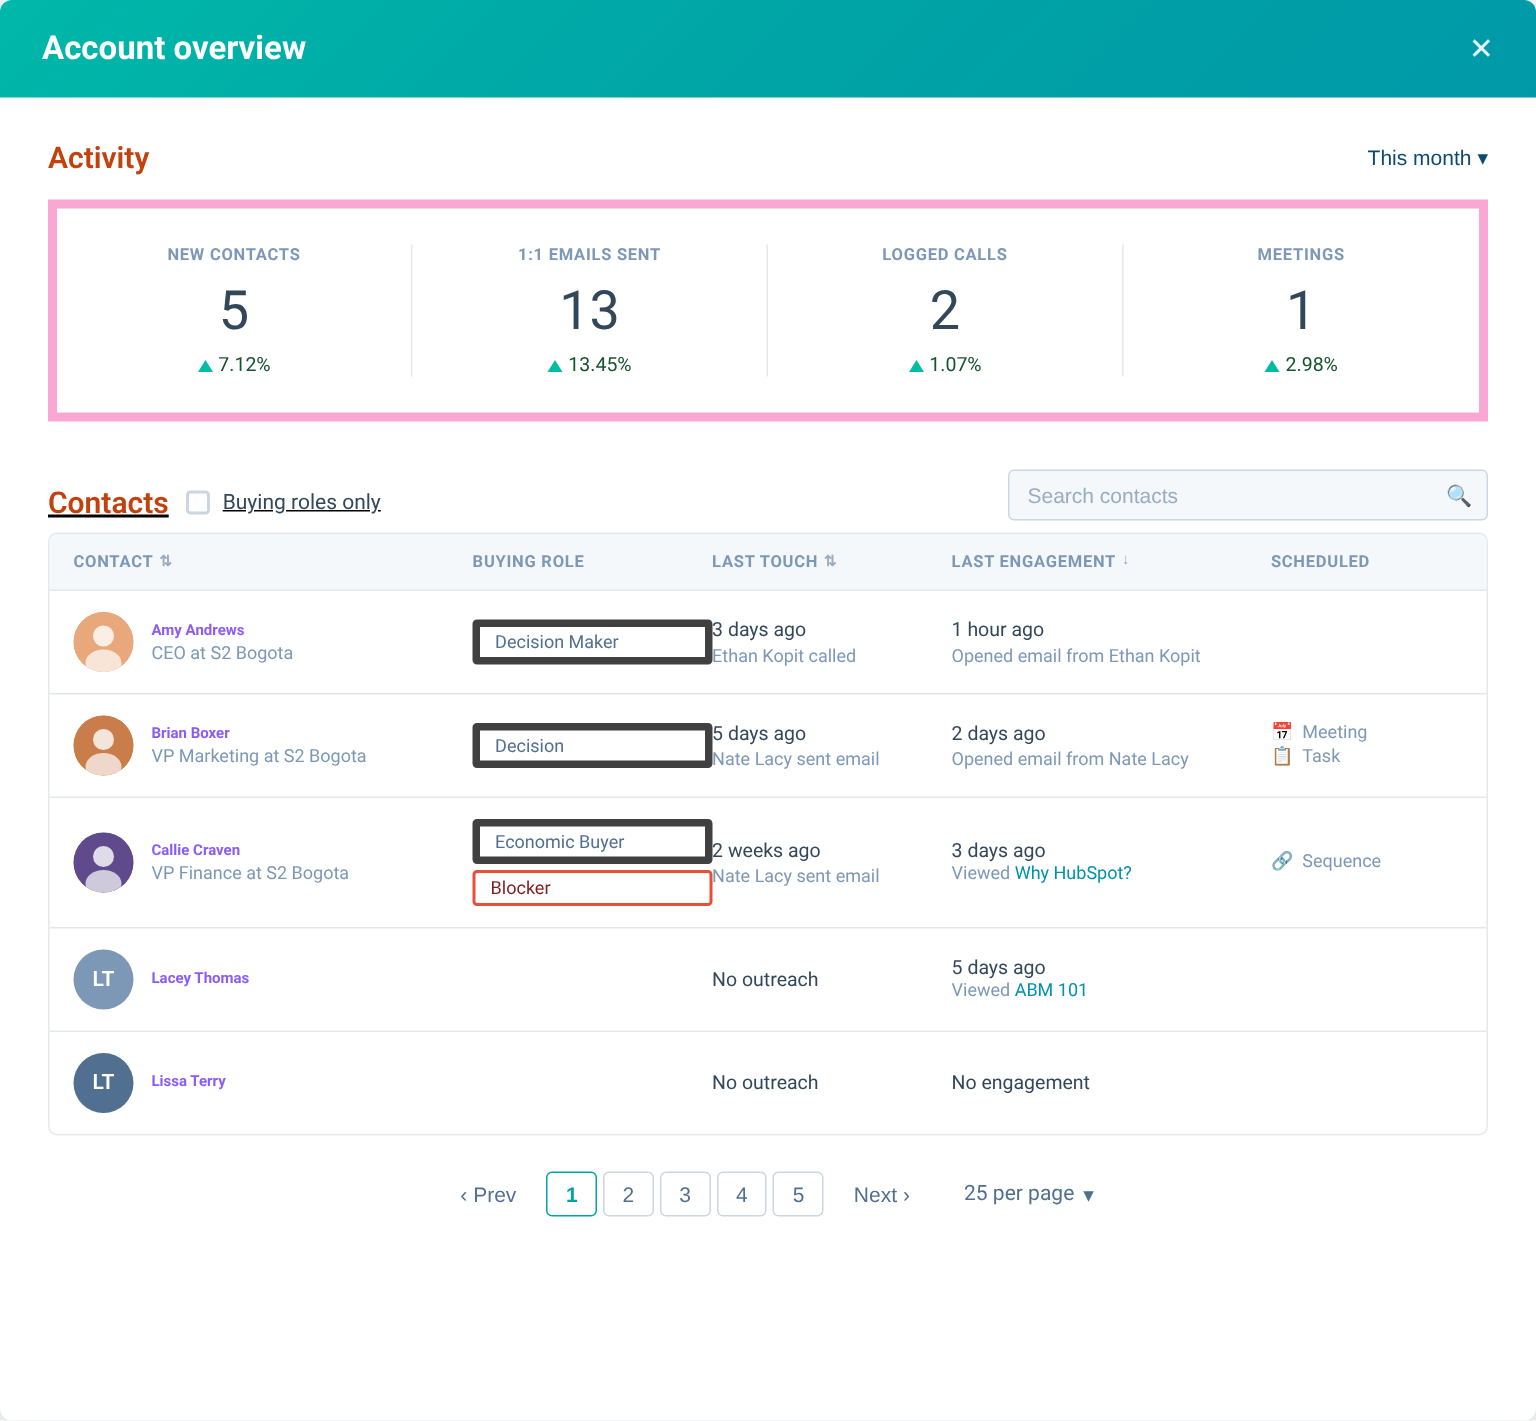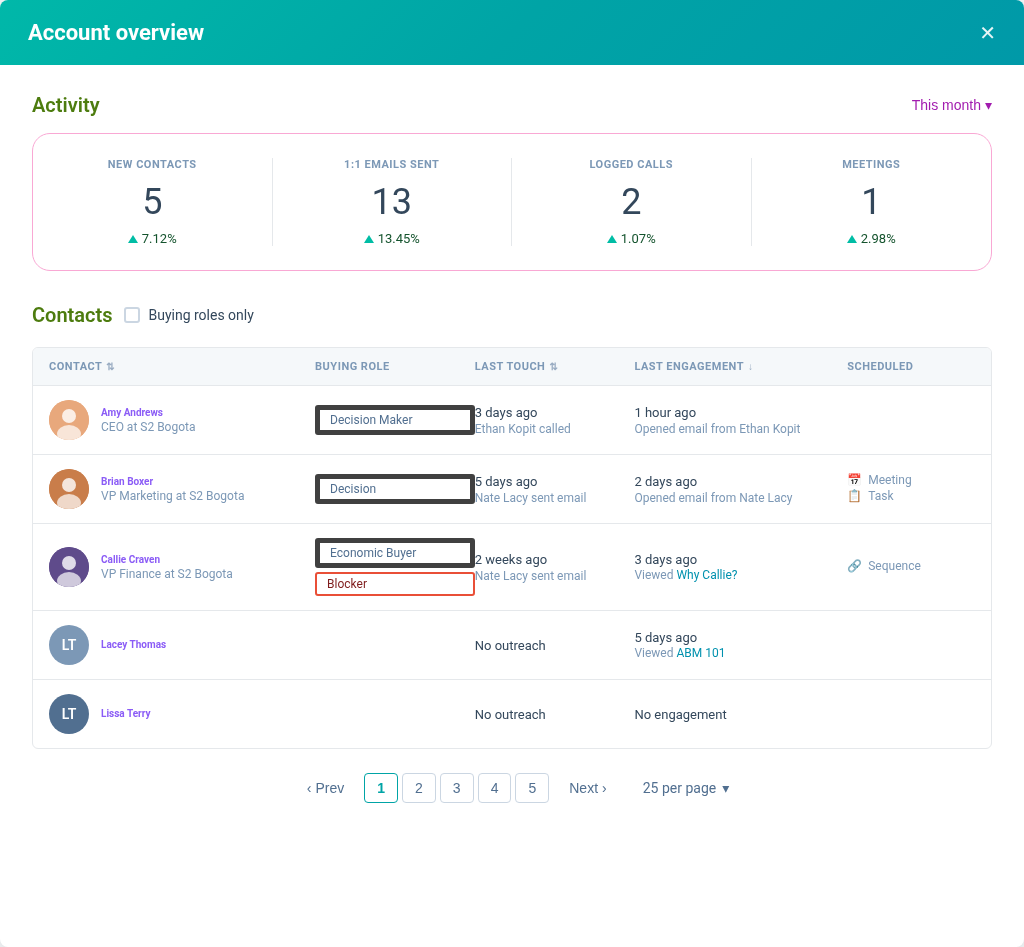--- a/index.html
+++ b/index.html
@@ -49,36 +49,36 @@
     
     .section-header {
       display: flex;
       justify-content: space-between;
       align-items: center;
       margin-bottom: 16px;
     }
     .section-title {
       font-size: 20px;
       font-weight: 600;
-      color: #4d7c0f;
+      color: #c2410c;
     }
     .period-selector {
-      color: #a21caf;
+      color: #0c4a6e;
       font-size: 14px;
       font-weight: 500;
       cursor: pointer;
       display: flex;
       align-items: flex-end;
       gap: 4px;
       border: none;
       background: none;
     }
     .activity-card {
-      border: 1px solid #f9a8d4;
-      border-radius: 18px;
+      border: 6px solid #f9a8d4;
+      border-radius: 0;
       padding: 24px 0;
       display: grid;
       grid-template-columns: repeat(4, 1fr);
       margin-bottom: 32px;
     }
     .activity-metric {
       text-align: center;
       padding: 0 16px;
       border-right: 1px solid #e5e8eb;
     }
@@ -110,21 +110,22 @@
       border-left: 5px solid transparent;
       border-right: 5px solid transparent;
       border-bottom: 8px solid #00bda5;
       display: inline-block;
     }
     
     .contacts-header {
       display: flex;
       justify-content: space-between;
       align-items: flex-end;
-      margin-bottom: 20px;
+      margin-bottom: 8px;
+      text-decoration: underline;
     }
     .contacts-left {
       display: flex;
       align-items: center;
       gap: 12px;
     }
     .buying-roles-checkbox {
       display: flex;
       align-items: center;
       gap: 8px;
@@ -179,21 +180,21 @@
       padding: 12px 16px;
       border-bottom: 1px solid #e5e8eb;
     }
     .th {
       font-size: 11px;
       font-weight: 700;
       color: #7c98b6;
       letter-spacing: 0.5px;
       text-transform: uppercase;
       display: flex;
-      align-items: center;
+      align-items: flex-start;
       gap: 4px;
     }
     .sort-icon { font-size: 10px; color: #99acc2; }
     .table-row {
       display: grid;
       grid-template-columns: 2.5fr 1.5fr 1.5fr 2fr 1.2fr;
       padding: 14px 16px;
       border-bottom: 1px solid #e5e8eb;
       align-items: center;
     }
@@ -373,20 +374,24 @@
       </div>
 
     <div class="contacts-header">
       <div class="contacts-left">
         <h2 class="section-title">Contacts</h2>
         <label class="buying-roles-checkbox">
           <div class="checkbox-box"></div>
           <span>Buying roles only</span>
         </label>
       </div>
+      <div class="search-container">
+        <input type="text" class="search-input" placeholder="Search contacts" style="">
+        <button class="search-icon-btn">🔍</button>
+      </div>
     </div>
 
     <div class="contacts-table">
       <div class="table-header">
         <div class="th">
           <span>CONTACT</span>
           <span class="sort-icon">⇅</span>
         </div>
         <div class="th">
           <span>BUYING ROLE</span>
@@ -484,21 +489,21 @@
     <div style="display:flex;flex-direction:column;gap:4px;">
               <div class="role-badge ">Economic Buyer</div>
               <div class="role-badge blocker">Blocker</div>
             </div>
     <div class="touch-cell">
       <span>2 weeks ago</span>
       <div class="touch-sub">Nate Lacy sent email</div>
     </div>
     <div class="engagement-cell">
       3 days ago<br>
-      <span class="touch-sub">Viewed <a class="engagement-link" href="#">Why Callie?</a></span>
+      <span class="touch-sub">Viewed <a class="engagement-link" href="#">Why HubSpot?</a></span>
     </div>
     <div class="scheduled-cell">
               <div class="scheduled-item">
       <span class="sched-icon">🔗</span>
       <span>Sequence</span>
     </div>
             </div>
   </div>
           <div class="table-row">
     <div class="contact-cell">

